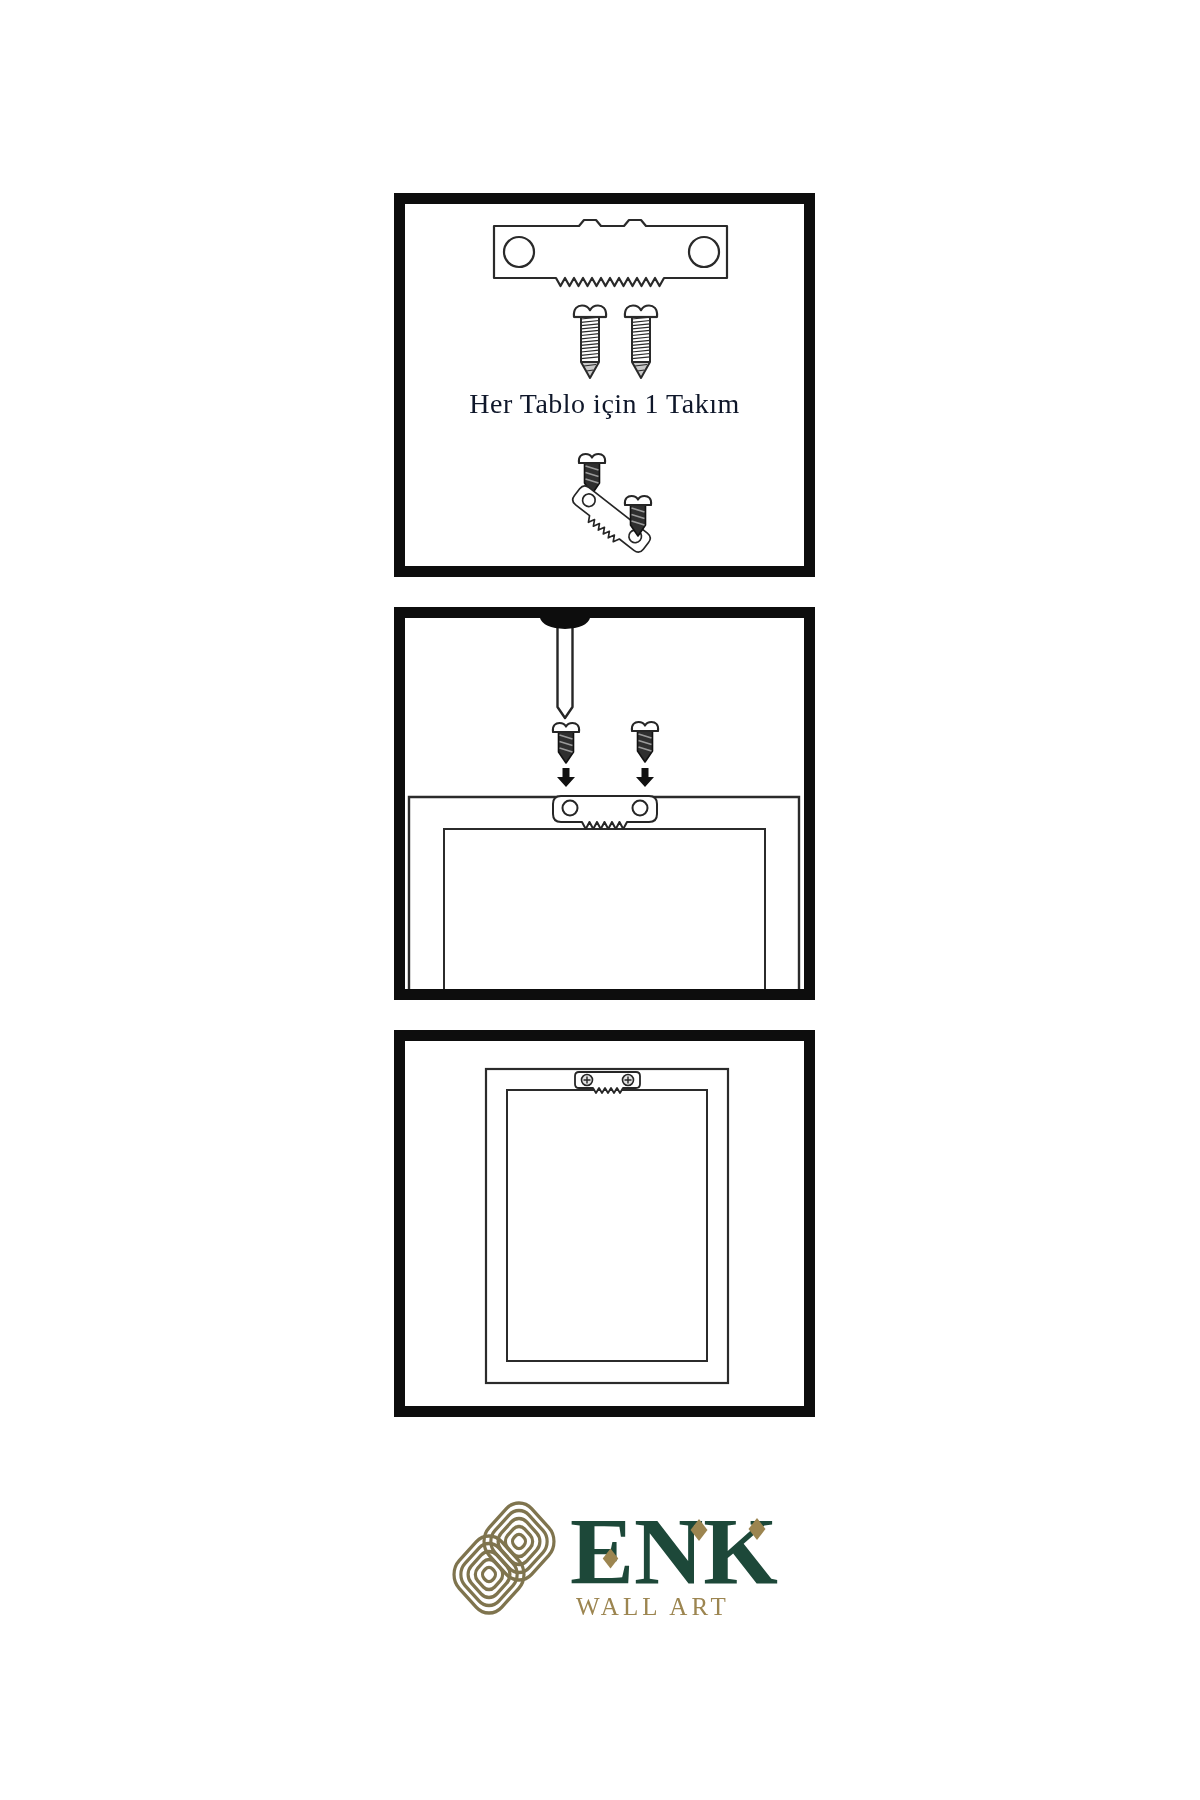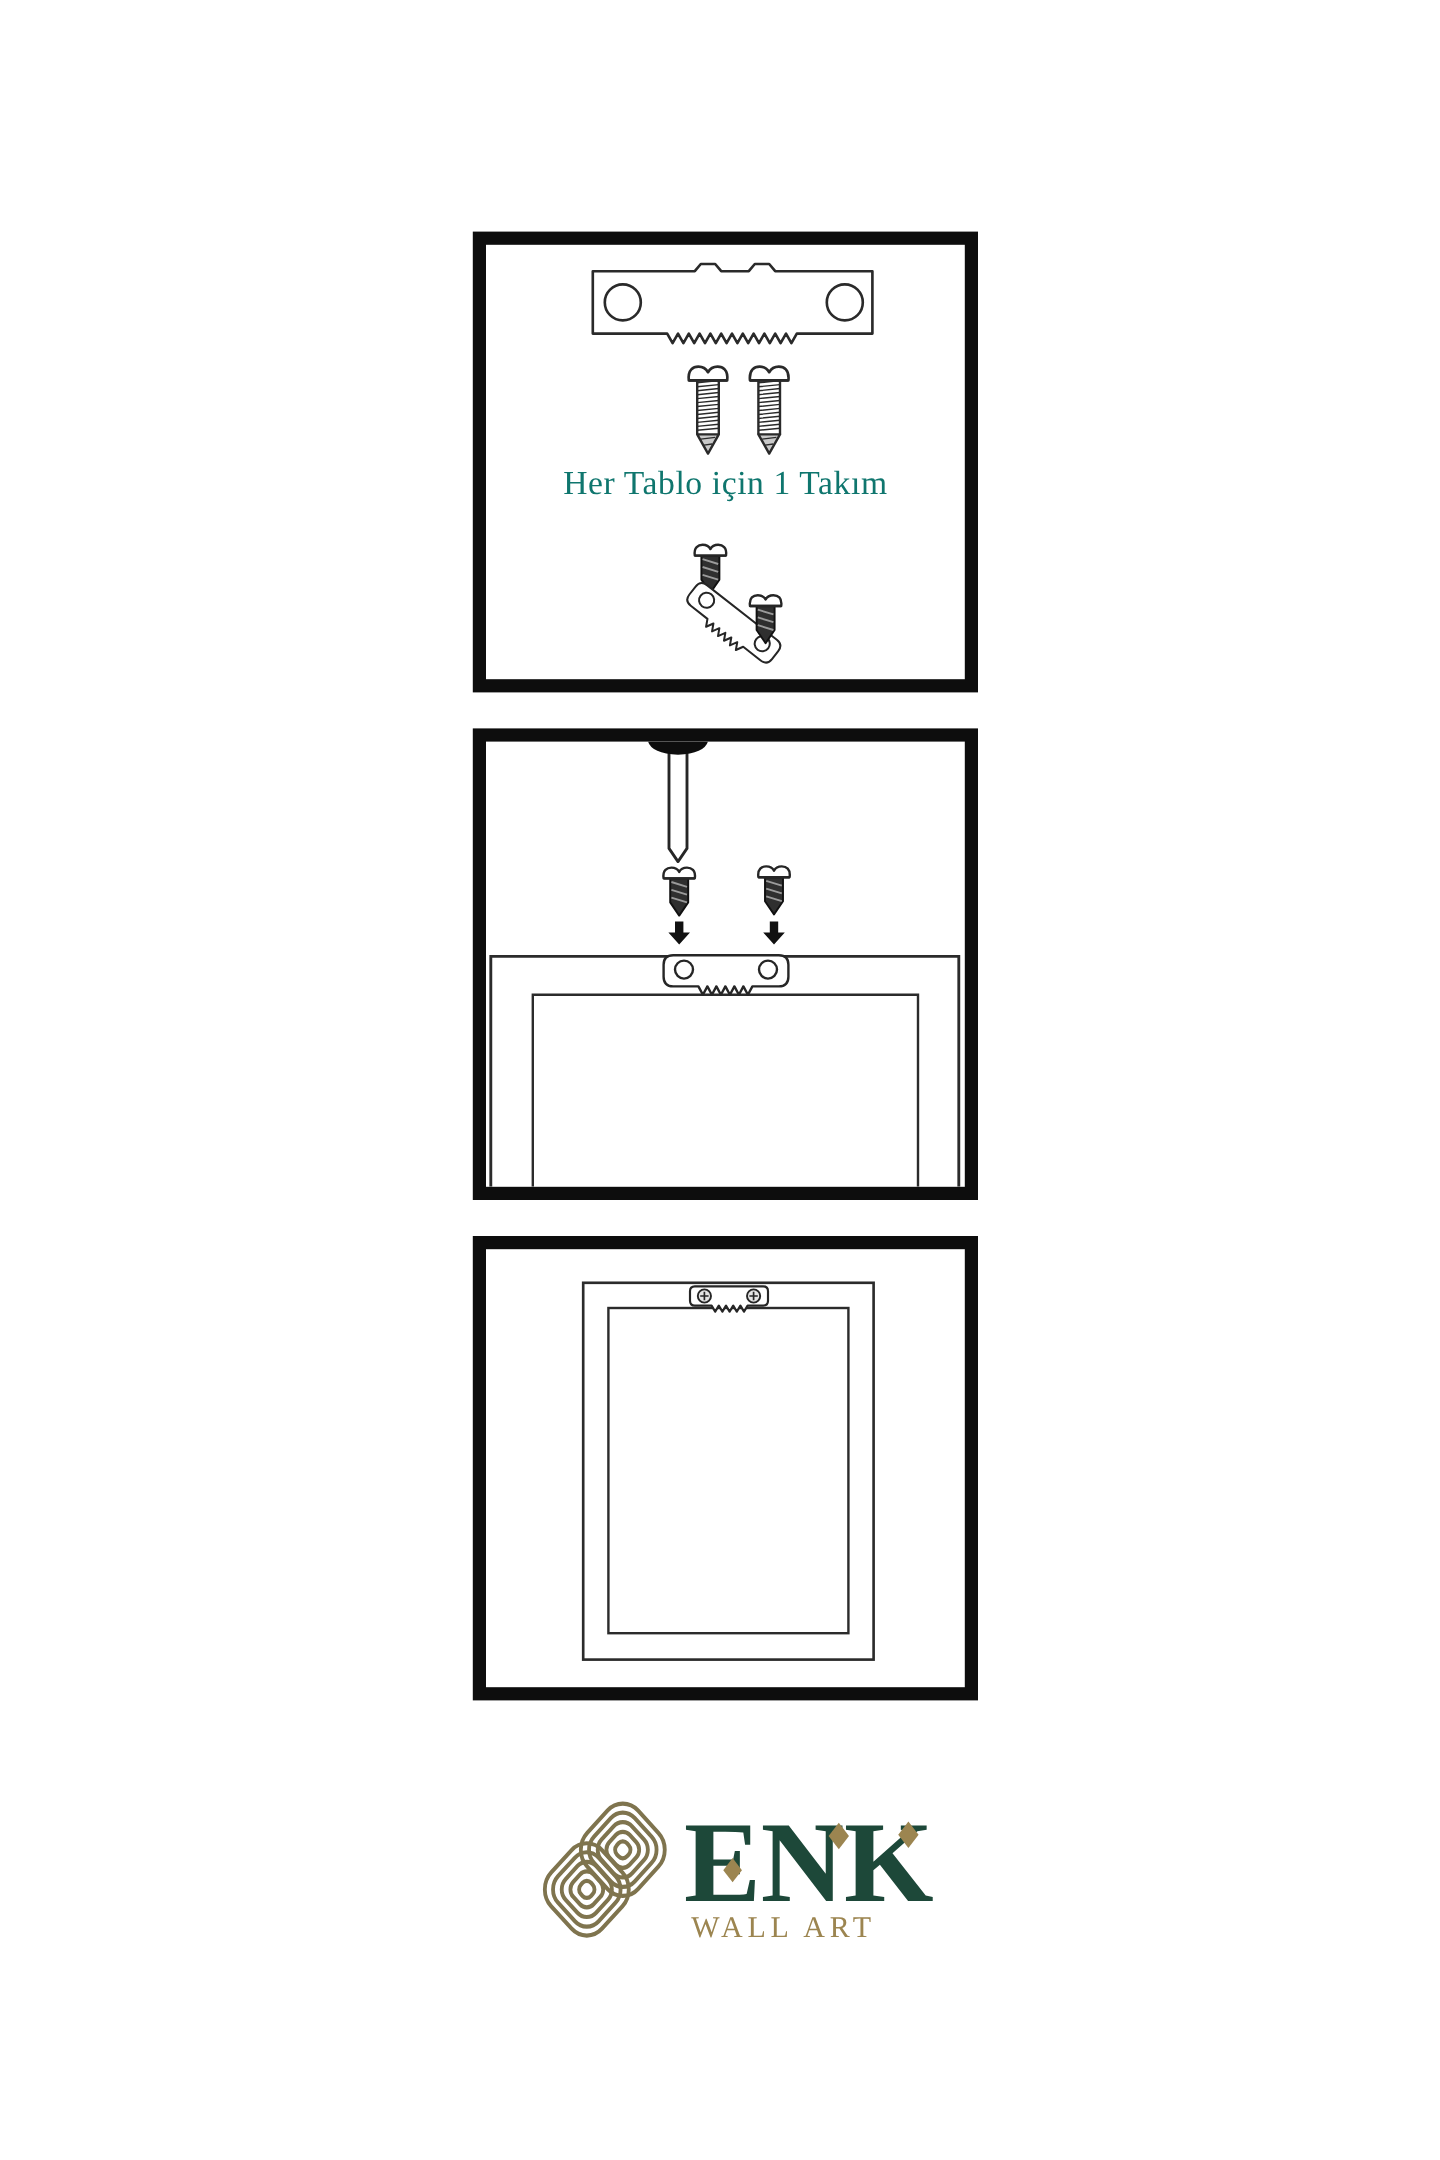--- a/index.html
+++ b/index.html
@@ -10,21 +10,21 @@
   .panel{
     position:absolute;left:394px;width:421px;box-sizing:border-box;
     border:11px solid #0d0d0d;background:#ffffff;
   }
   .panel1{top:193px;height:384px;}
   .panel2{top:607px;height:393px;}
   .panel3{top:1030px;height:387px;}
   .panel svg{position:absolute;left:0;top:0;display:block;}
   .caption{
     position:absolute;left:0;top:184px;width:100%;text-align:center;
-    font-size:28px;letter-spacing:0.5px;color:#0f766e;font-weight:400;
+    font-size:28px;letter-spacing:0.5px;color:#0f172a;font-weight:400;
   }
   .brand{position:absolute;left:4px;top:0;width:1200px;height:1283px;pointer-events:none;}
   .knot{position:absolute;left:437px;top:1488px;}
   .brand-name{
     position:absolute;left:566px;top:1504px;line-height:1;
     font-size:96px;font-weight:bold;color:#1d4839;letter-spacing:0px;
   }
   .brand-subtitle{
     position:absolute;left:572px;top:1594px;line-height:1;
     font-size:25px;font-weight:normal;color:#9c8550;letter-spacing:4px;

